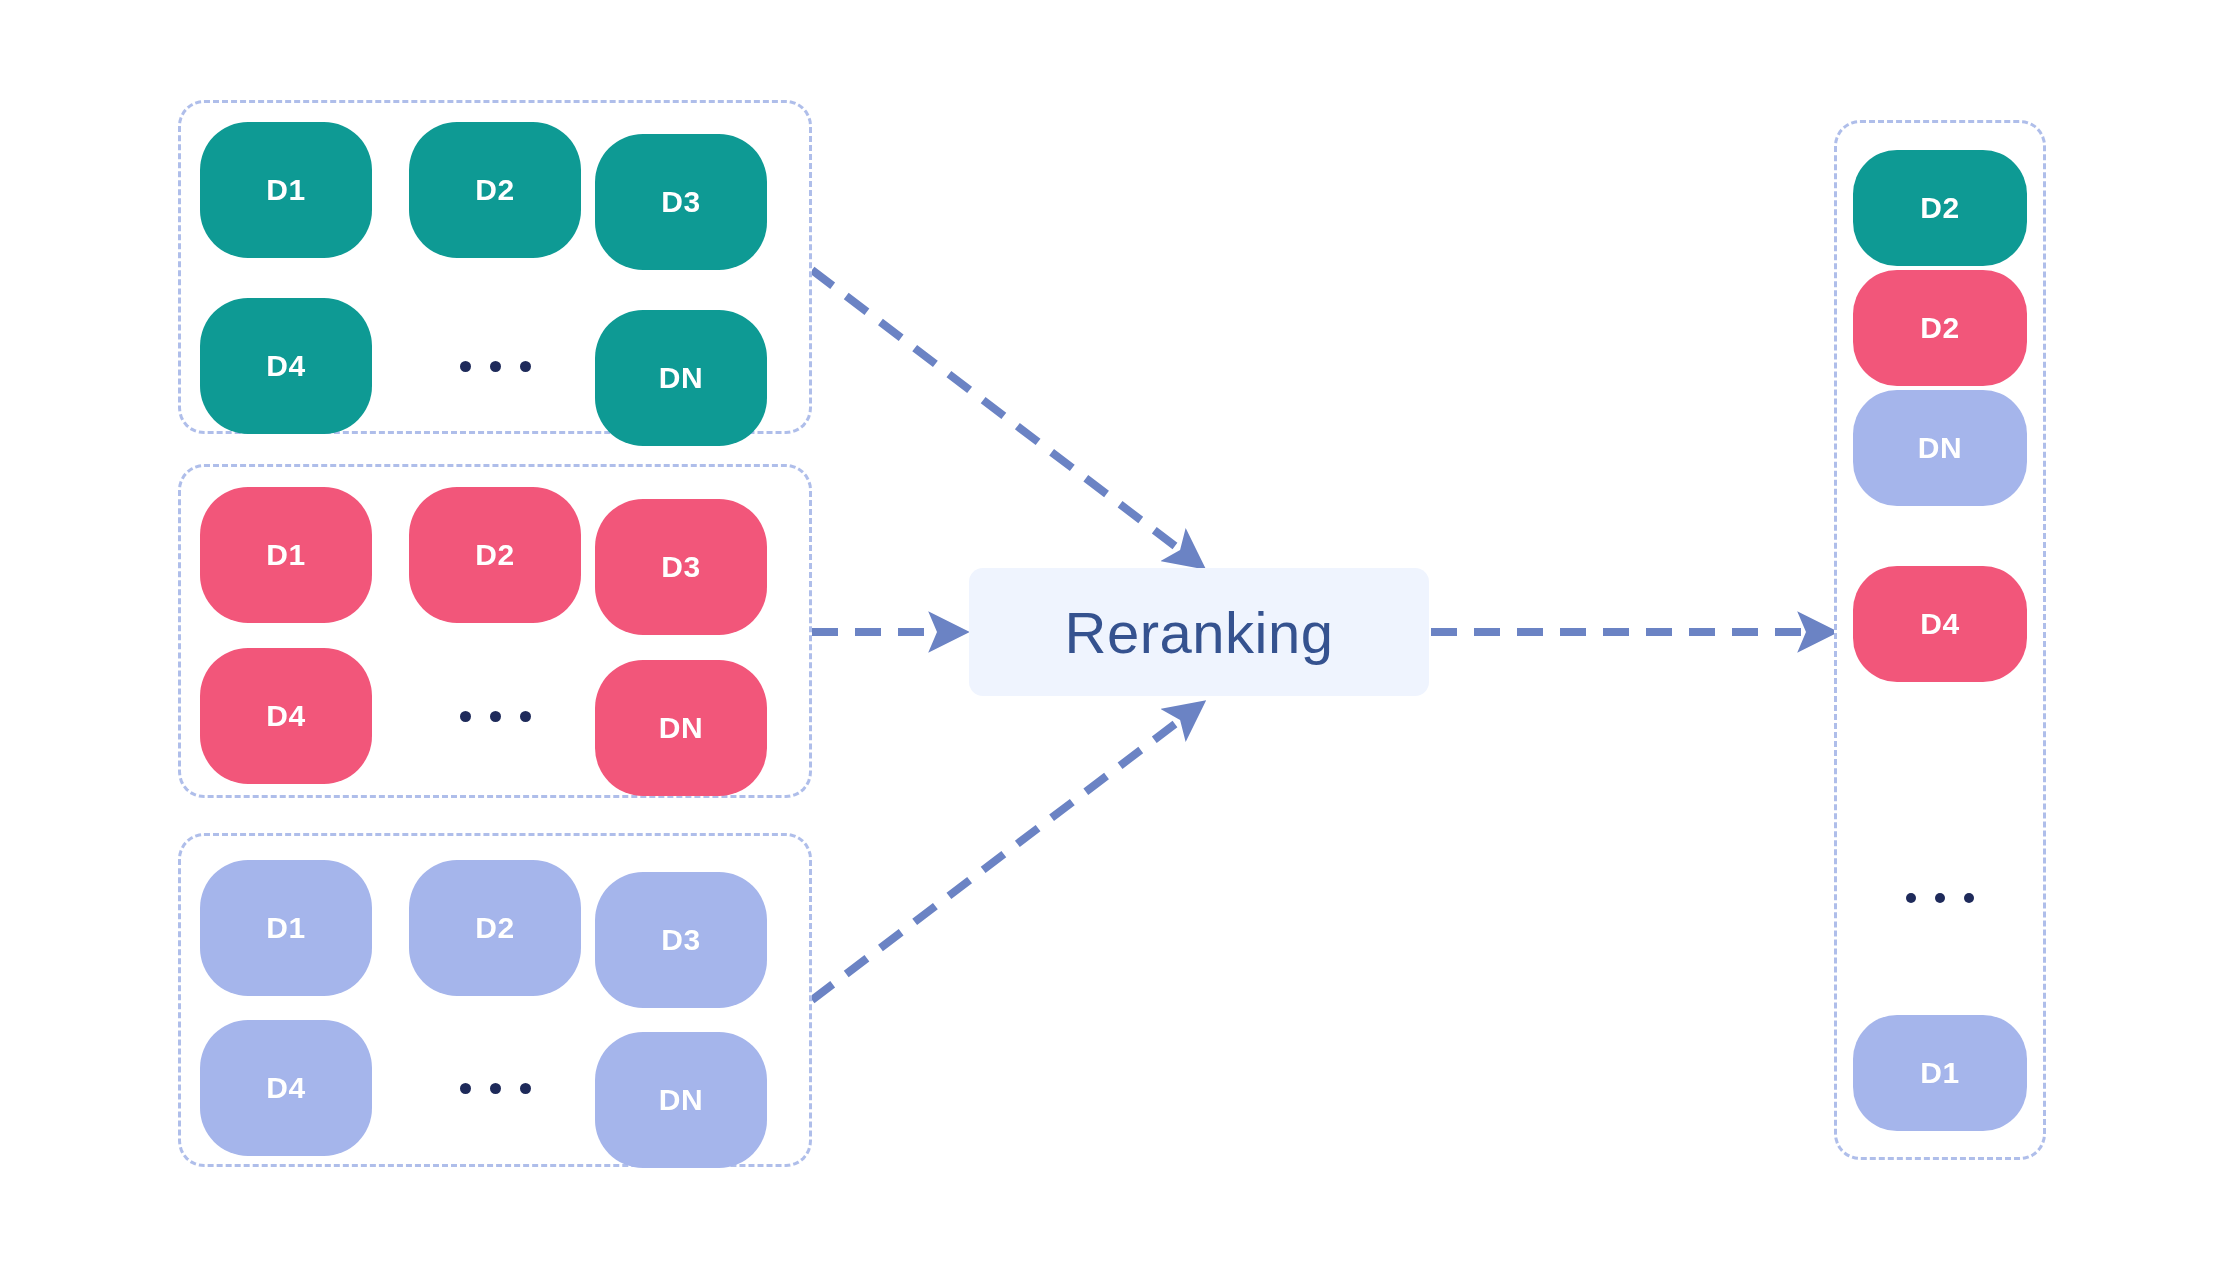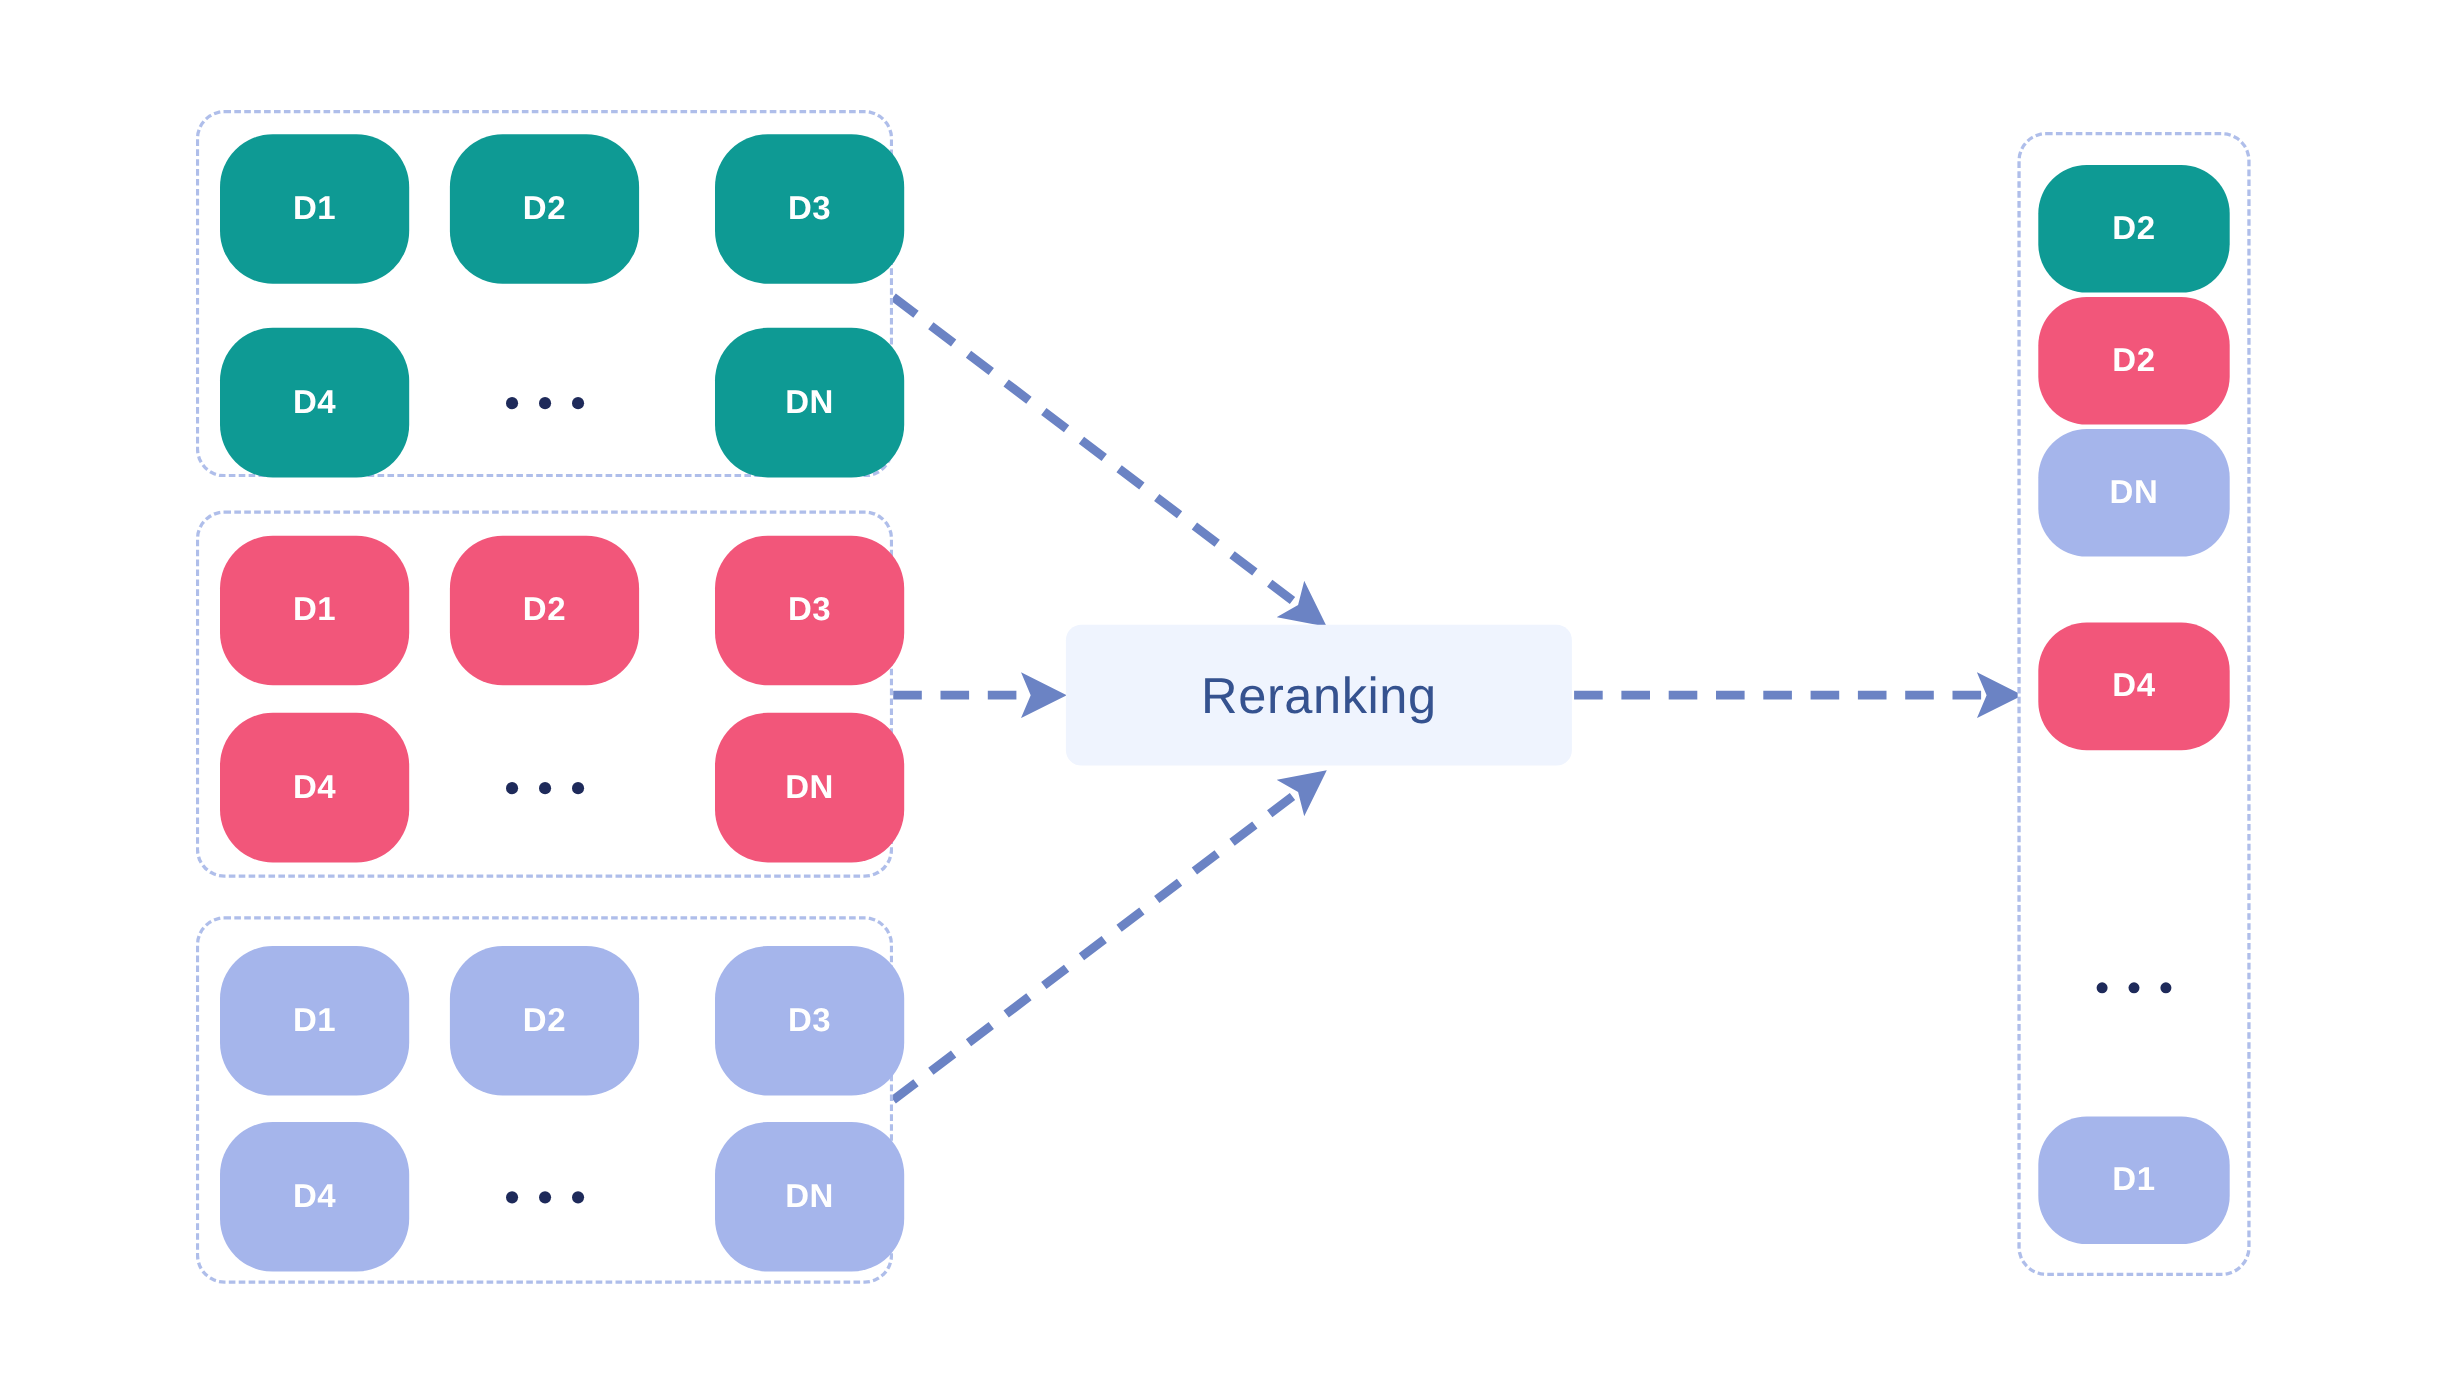--- a/index.html
+++ b/index.html
@@ -65,21 +65,21 @@
   .pill.pink   { background: #F2567A; }
   .pill.purple { background: #A5B5EB; }
 
   
   .pill.g {
     width: 172px;
     height: 136px;
   }
   .col1 { left: 200px; }
   .col2 { left: 409px; }
-  .col3 { left: 650px; }
+  .col3 { left: 595px; margin-top: 12px; }
 
   
   .ellipsis {
     position: absolute;
     display: flex;
     align-items: center;
     justify-content: center;
     gap: 19px;
     width: 172px;
     height: 136px;
@@ -110,21 +110,21 @@
     top: 568px;
     width: 460px;
     height: 128px;
     box-sizing: border-box;
     background: #EFF4FE;
     border-radius: 14px;
     display: flex;
     align-items: center;
     justify-content: center;
     color: #35528F;
-    font-size: 46px;
+    font-size: 58px;
     letter-spacing: 0.5px;
   }
 
   
   #arrow-layer {
     position: absolute;
     left: 0;
     top: 0;
     width: 2230px;
     height: 1272px;

